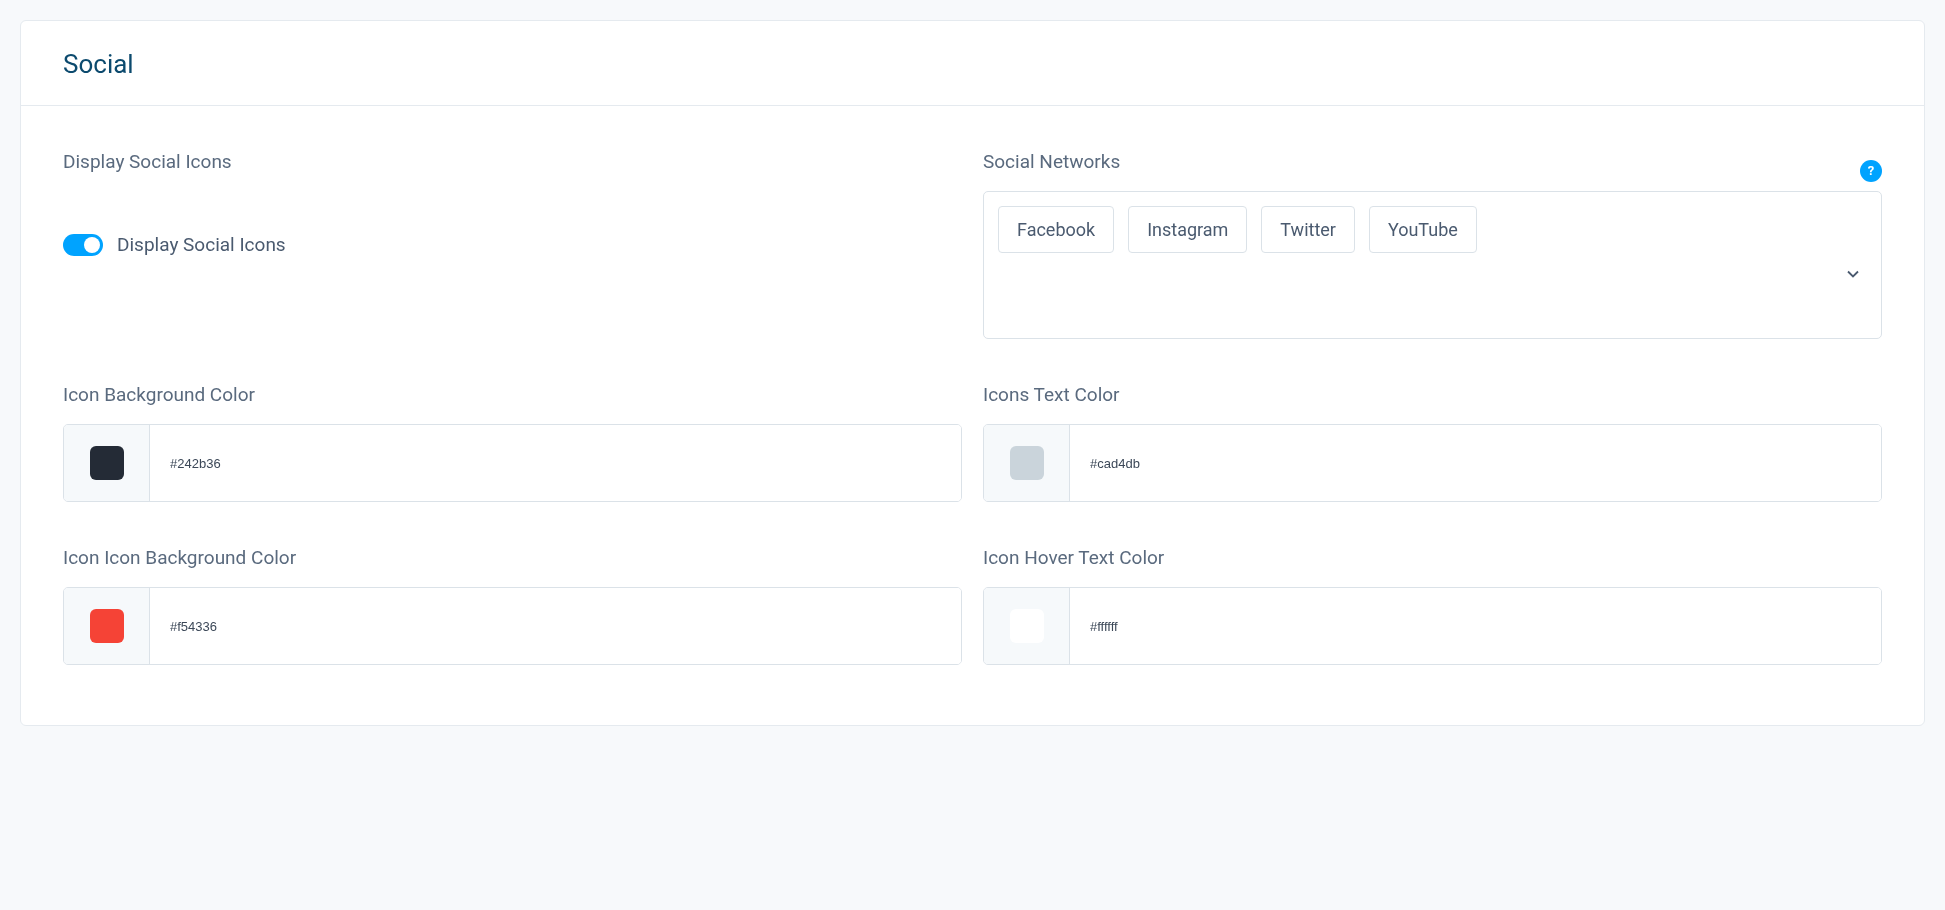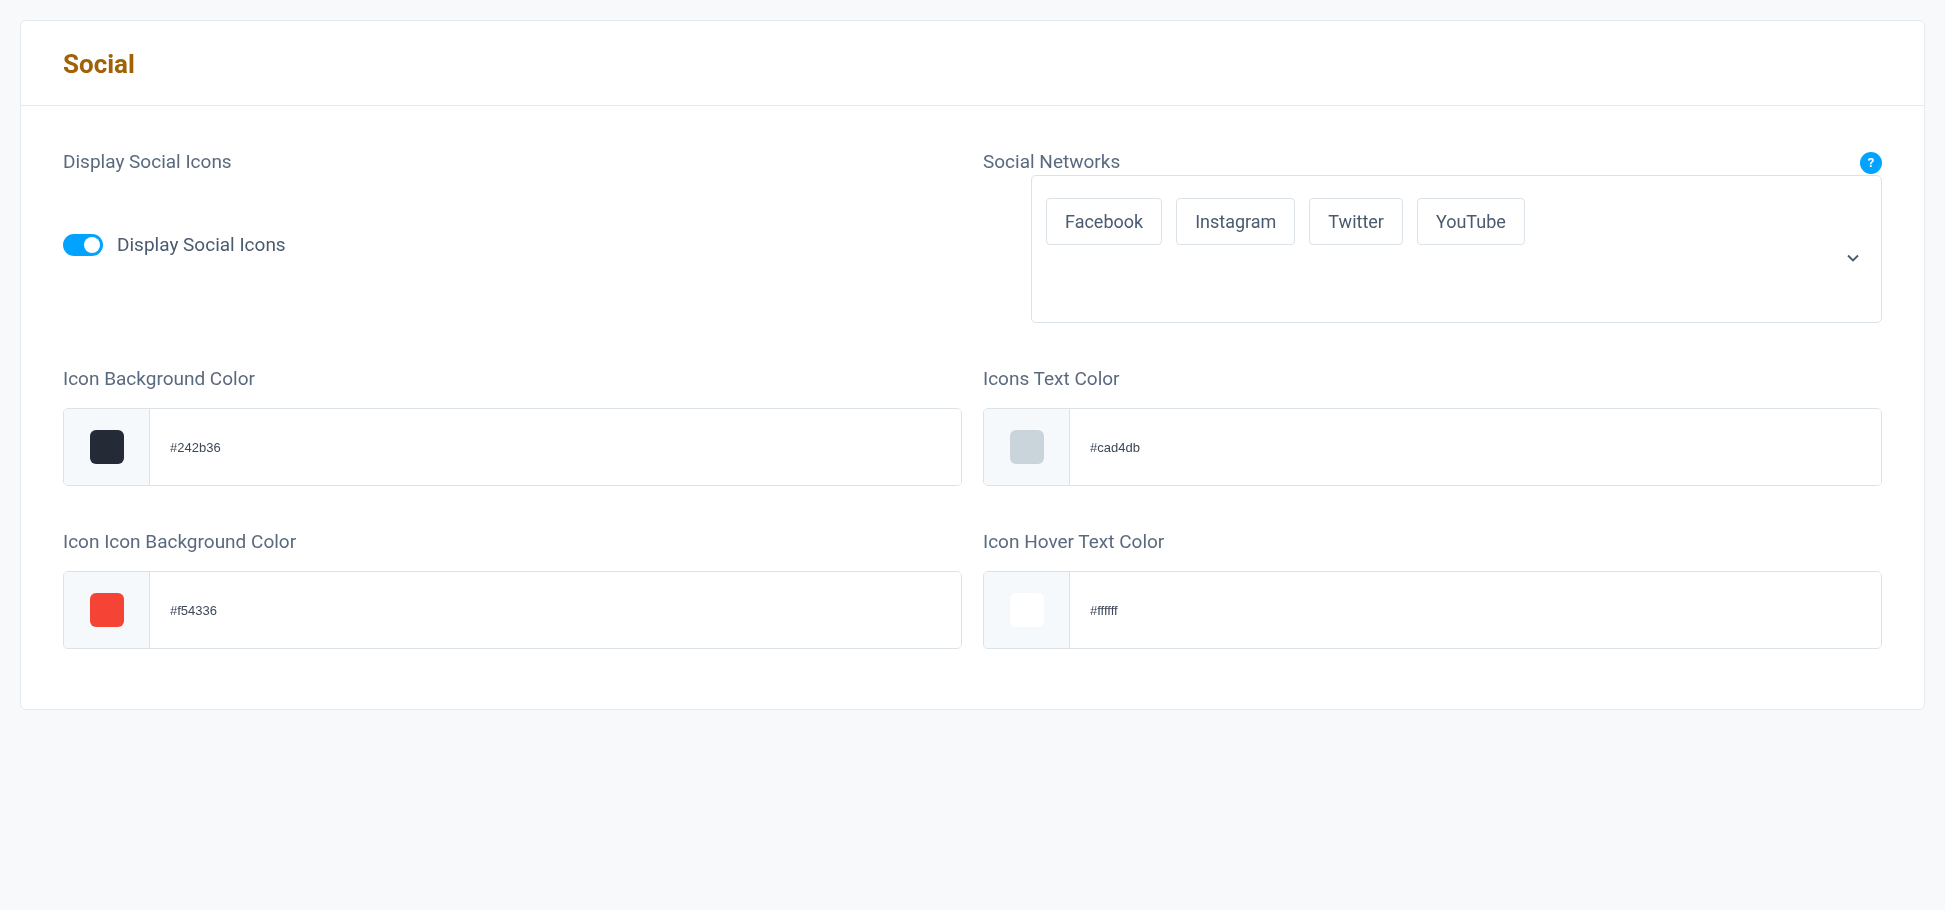--- a/index.html
+++ b/index.html
@@ -14,22 +14,22 @@
     border: 1px solid #e5eaef;
     border-radius: 6px;
     width: 100%;
   }
   .card-header {
     padding: 28px 42px 26px 42px;
     border-bottom: 1px solid #e5eaef;
   }
   .card-title {
     font-size: 26px;
-    font-weight: 700;
-    color: #a16207;
+    font-weight: 400;
+    color: #0c4a6e;
   }
   .card-body {
     padding: 44px 42px 60px 42px;
     display: grid;
     grid-template-columns: 1fr 1fr;
     gap: 44px 21px;
   }
   .field-label {
     font-size: 19px;
     color: #5a6a7e;
@@ -80,24 +80,23 @@
     font-size: 13px;
     font-weight: bold;
     display: flex;
     align-items: center;
     justify-content: center;
     cursor: pointer;
   }
   .multi-select {
     border: 1px solid #dbe2e8;
     border-radius: 5px;
-    padding: 22px 50px 14px 14px;
+    padding: 14px 50px 14px 14px;
     min-height: 148px;
     position: relative;
-    margin-left: 48px;
   }
   .multi-select .chevron {
     position: absolute;
     right: 18px;
     top: 72px;
   }
   .chip {
     display:inline-block;
     border: 1px solid #dbe2e8;
     border-radius: 4px;
@@ -158,21 +157,21 @@
     <div>
       <span class="field-label">Display Social Icons</span>
       <div class="toggle-row">
         <div class="toggle"></div>
         <span class="toggle-label">Display Social Icons</span>
       </div>
     </div>
 
     <div>
       <div class="sn-header">
-        <span class="field-label" style="margin-bottom:2px">Social Networks</span>
+        <span class="field-label" style="margin-bottom:18px">Social Networks</span>
         <span class="help-badge">?</span>
       </div>
       <div class="multi-select">
         <span class="chip">Facebook</span>
         <span class="chip">Instagram</span>
         <span class="chip">Twitter</span>
         <span class="chip">YouTube</span>
         <span class="chevron">
           <svg class="chevron-svg" viewBox="0 0 24 24">
               <polyline points="6 9 12 15 18 9"></polyline>

